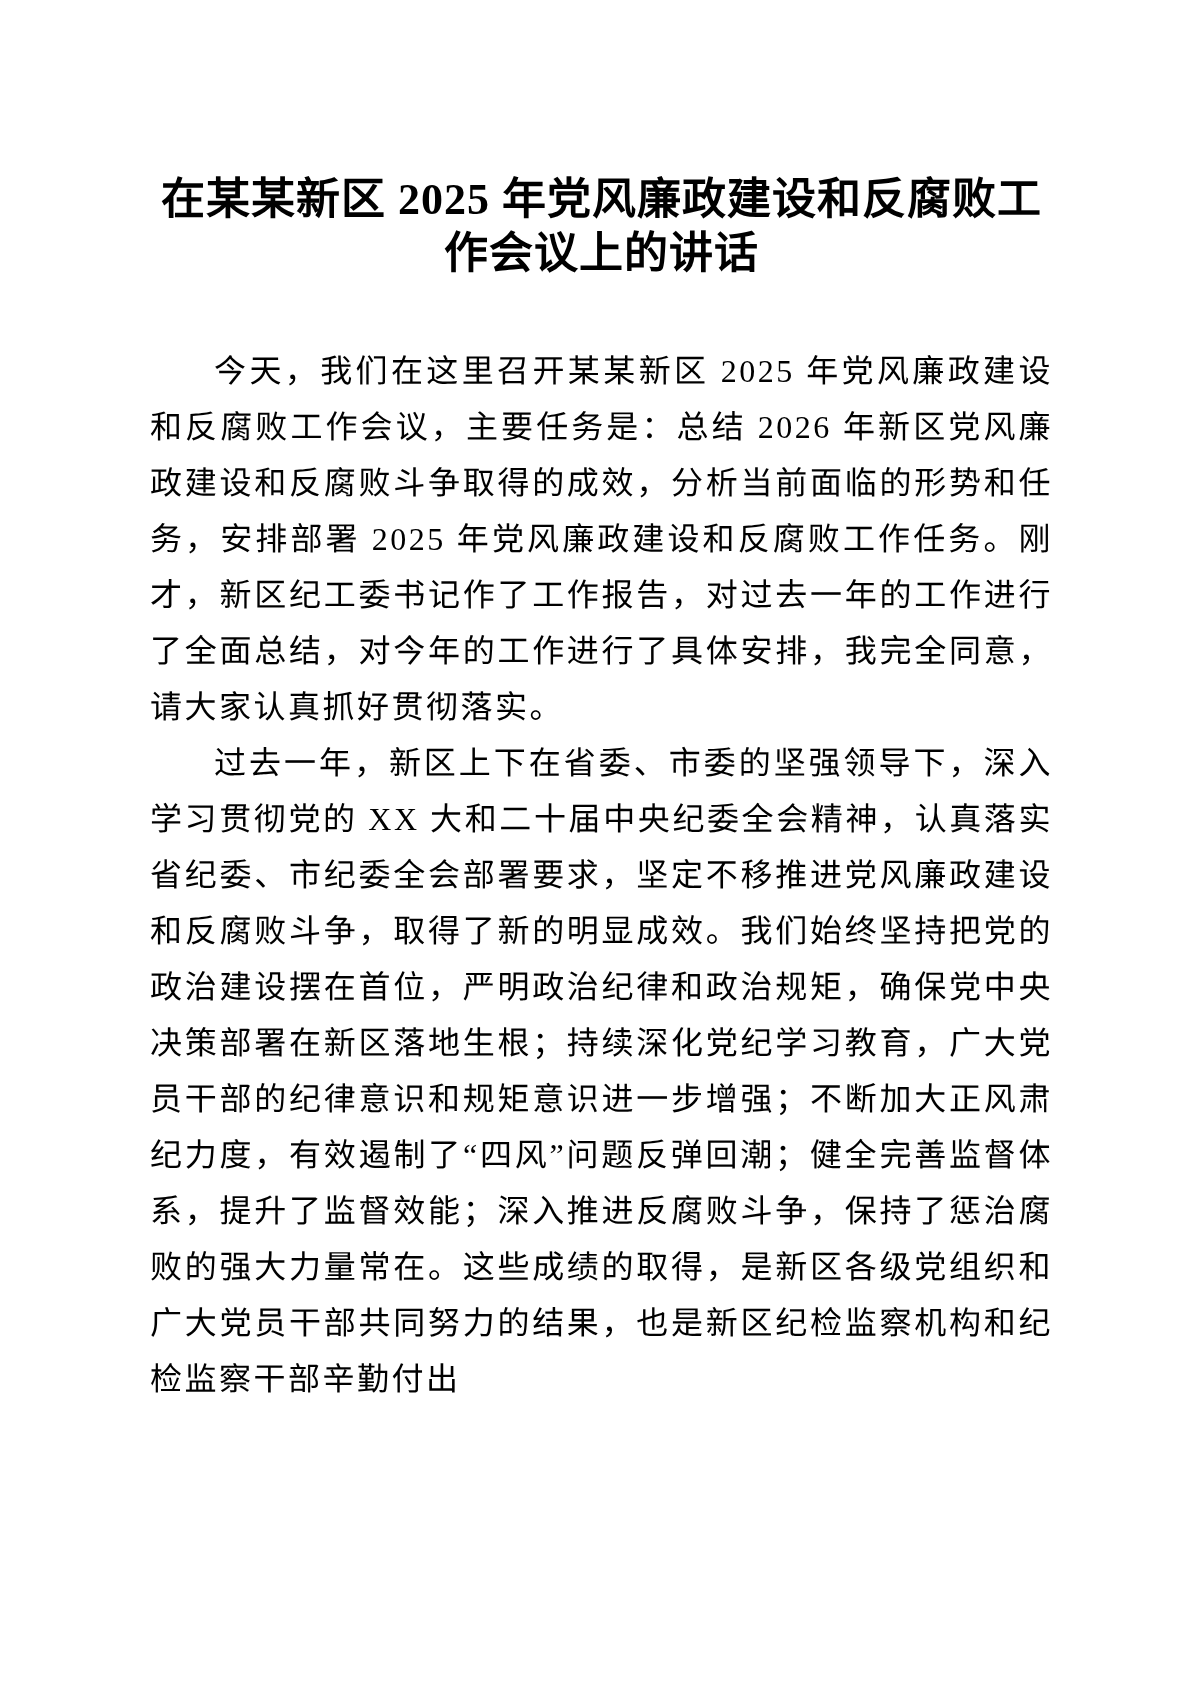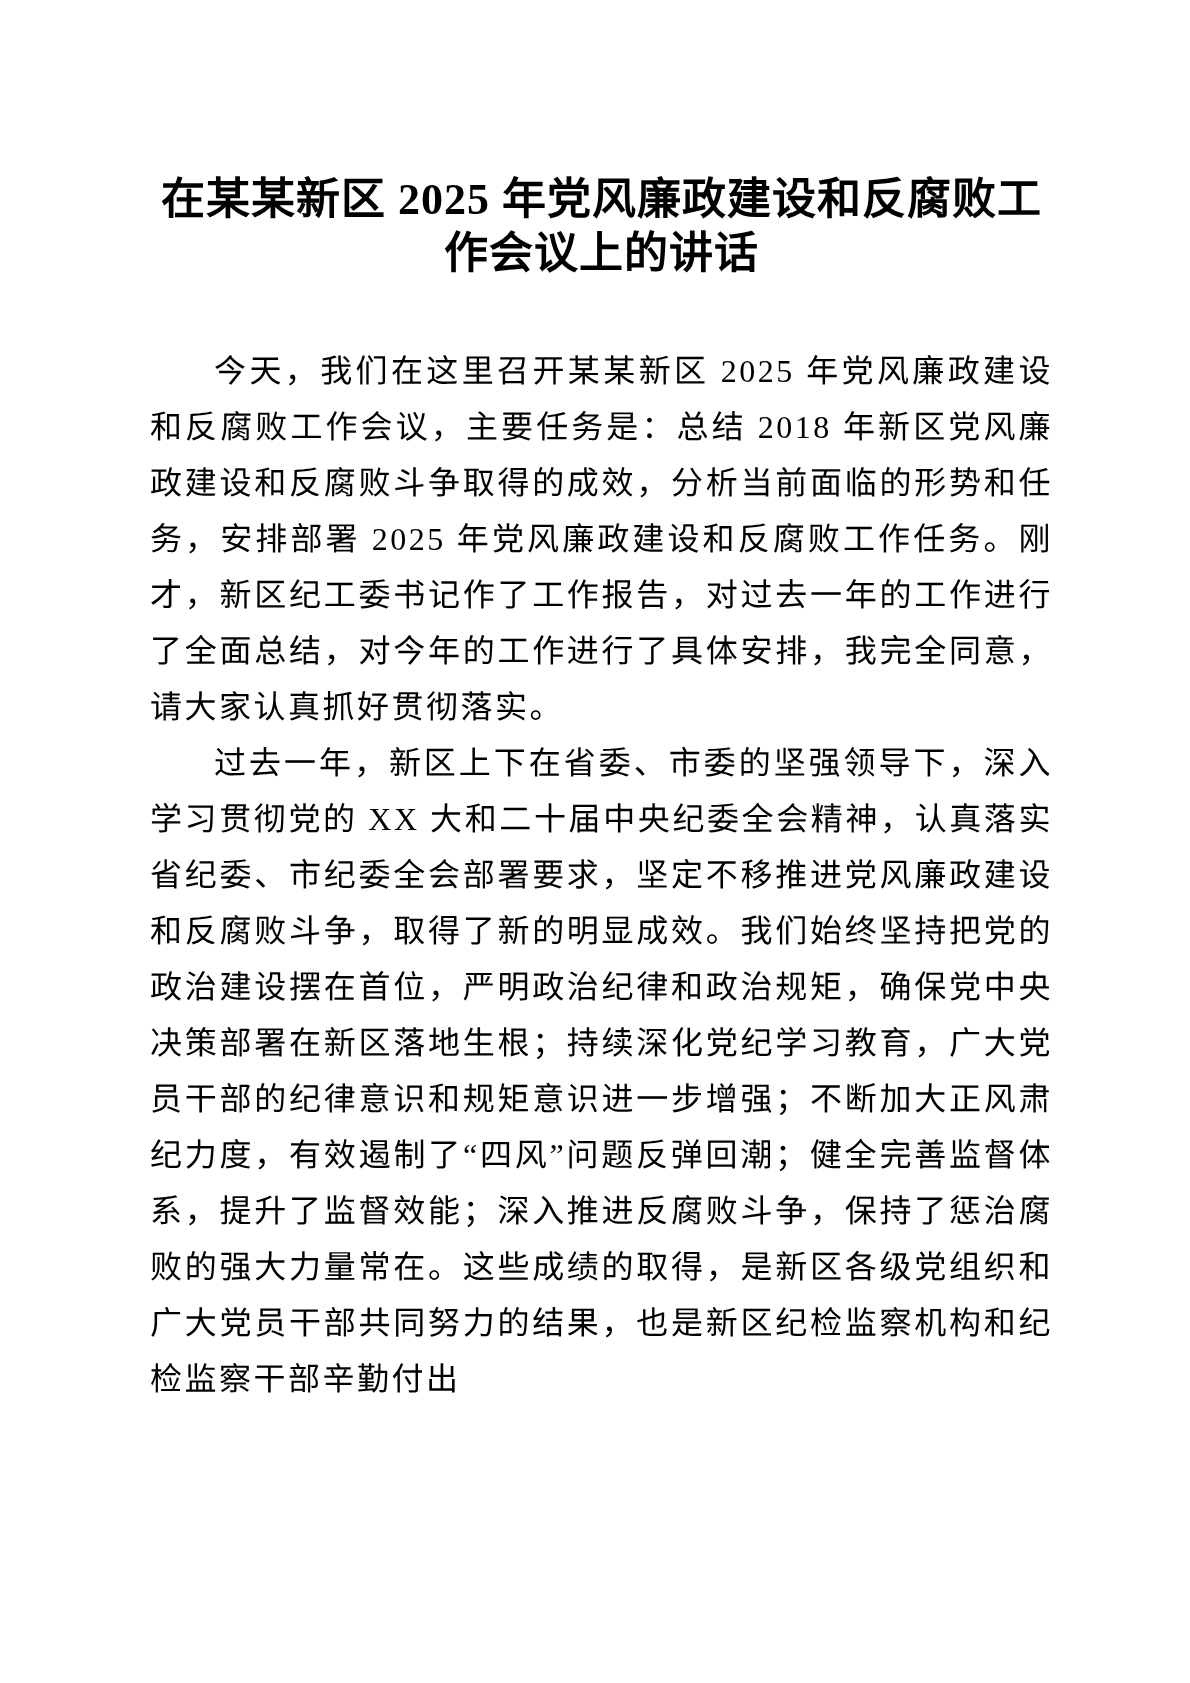--- a/index.html
+++ b/index.html
@@ -44,17 +44,17 @@
   }
 </style>
 </head>
 <body>
 
 <div class="page">
   <h1 class="doc-title">在某某新区 2025 年党风廉政建设和反腐败工作会议上的讲话</h1>
 
   <div class="doc-body">
 
-    <p class="indent">今天，我们在这里召开某某新区 2025 年党风廉政建设和反腐败工作会议，主要任务是：总结 2018 年新区党风廉政建设和反腐败斗争取得的成效，分析当前面临的形势和任务，安排部署 2025 年党风廉政建设和反腐败工作任务。刚才，新区纪工委书记作了工作报告，对过去一年的工作进行了全面总结，对今年的工作进行了具体安排，我完全同意，请大家认真抓好贯彻落实。</p>
+    <p class="indent">今天，我们在这里召开某某新区 2025 年党风廉政建设和反腐败工作会议，主要任务是：总结 2026 年新区党风廉政建设和反腐败斗争取得的成效，分析当前面临的形势和任务，安排部署 2025 年党风廉政建设和反腐败工作任务。刚才，新区纪工委书记作了工作报告，对过去一年的工作进行了全面总结，对今年的工作进行了具体安排，我完全同意，请大家认真抓好贯彻落实。</p>
 
     <p class="indent">过去一年，新区上下在省委、市委的坚强领导下，深入学习贯彻党的 XX 大和二十届中央纪委全会精神，认真落实省纪委、市纪委全会部署要求，坚定不移推进党风廉政建设和反腐败斗争，取得了新的明显成效。我们始终坚持把党的政治建设摆在首位，严明政治纪律和政治规矩，确保党中央决策部署在新区落地生根；持续深化党纪学习教育，广大党员干部的纪律意识和规矩意识进一步增强；不断加大正风肃纪力度，有效遏制了“四风”问题反弹回潮；健全完善监督体系，提升了监督效能；深入推进反腐败斗争，保持了惩治腐败的强大力量常在。这些成绩的取得，是新区各级党组织和广大党员干部共同努力的结果，也是新区纪检监察机构和纪检监察干部辛勤付出</p>
   </div>
 </div>
 
 </body></html>

